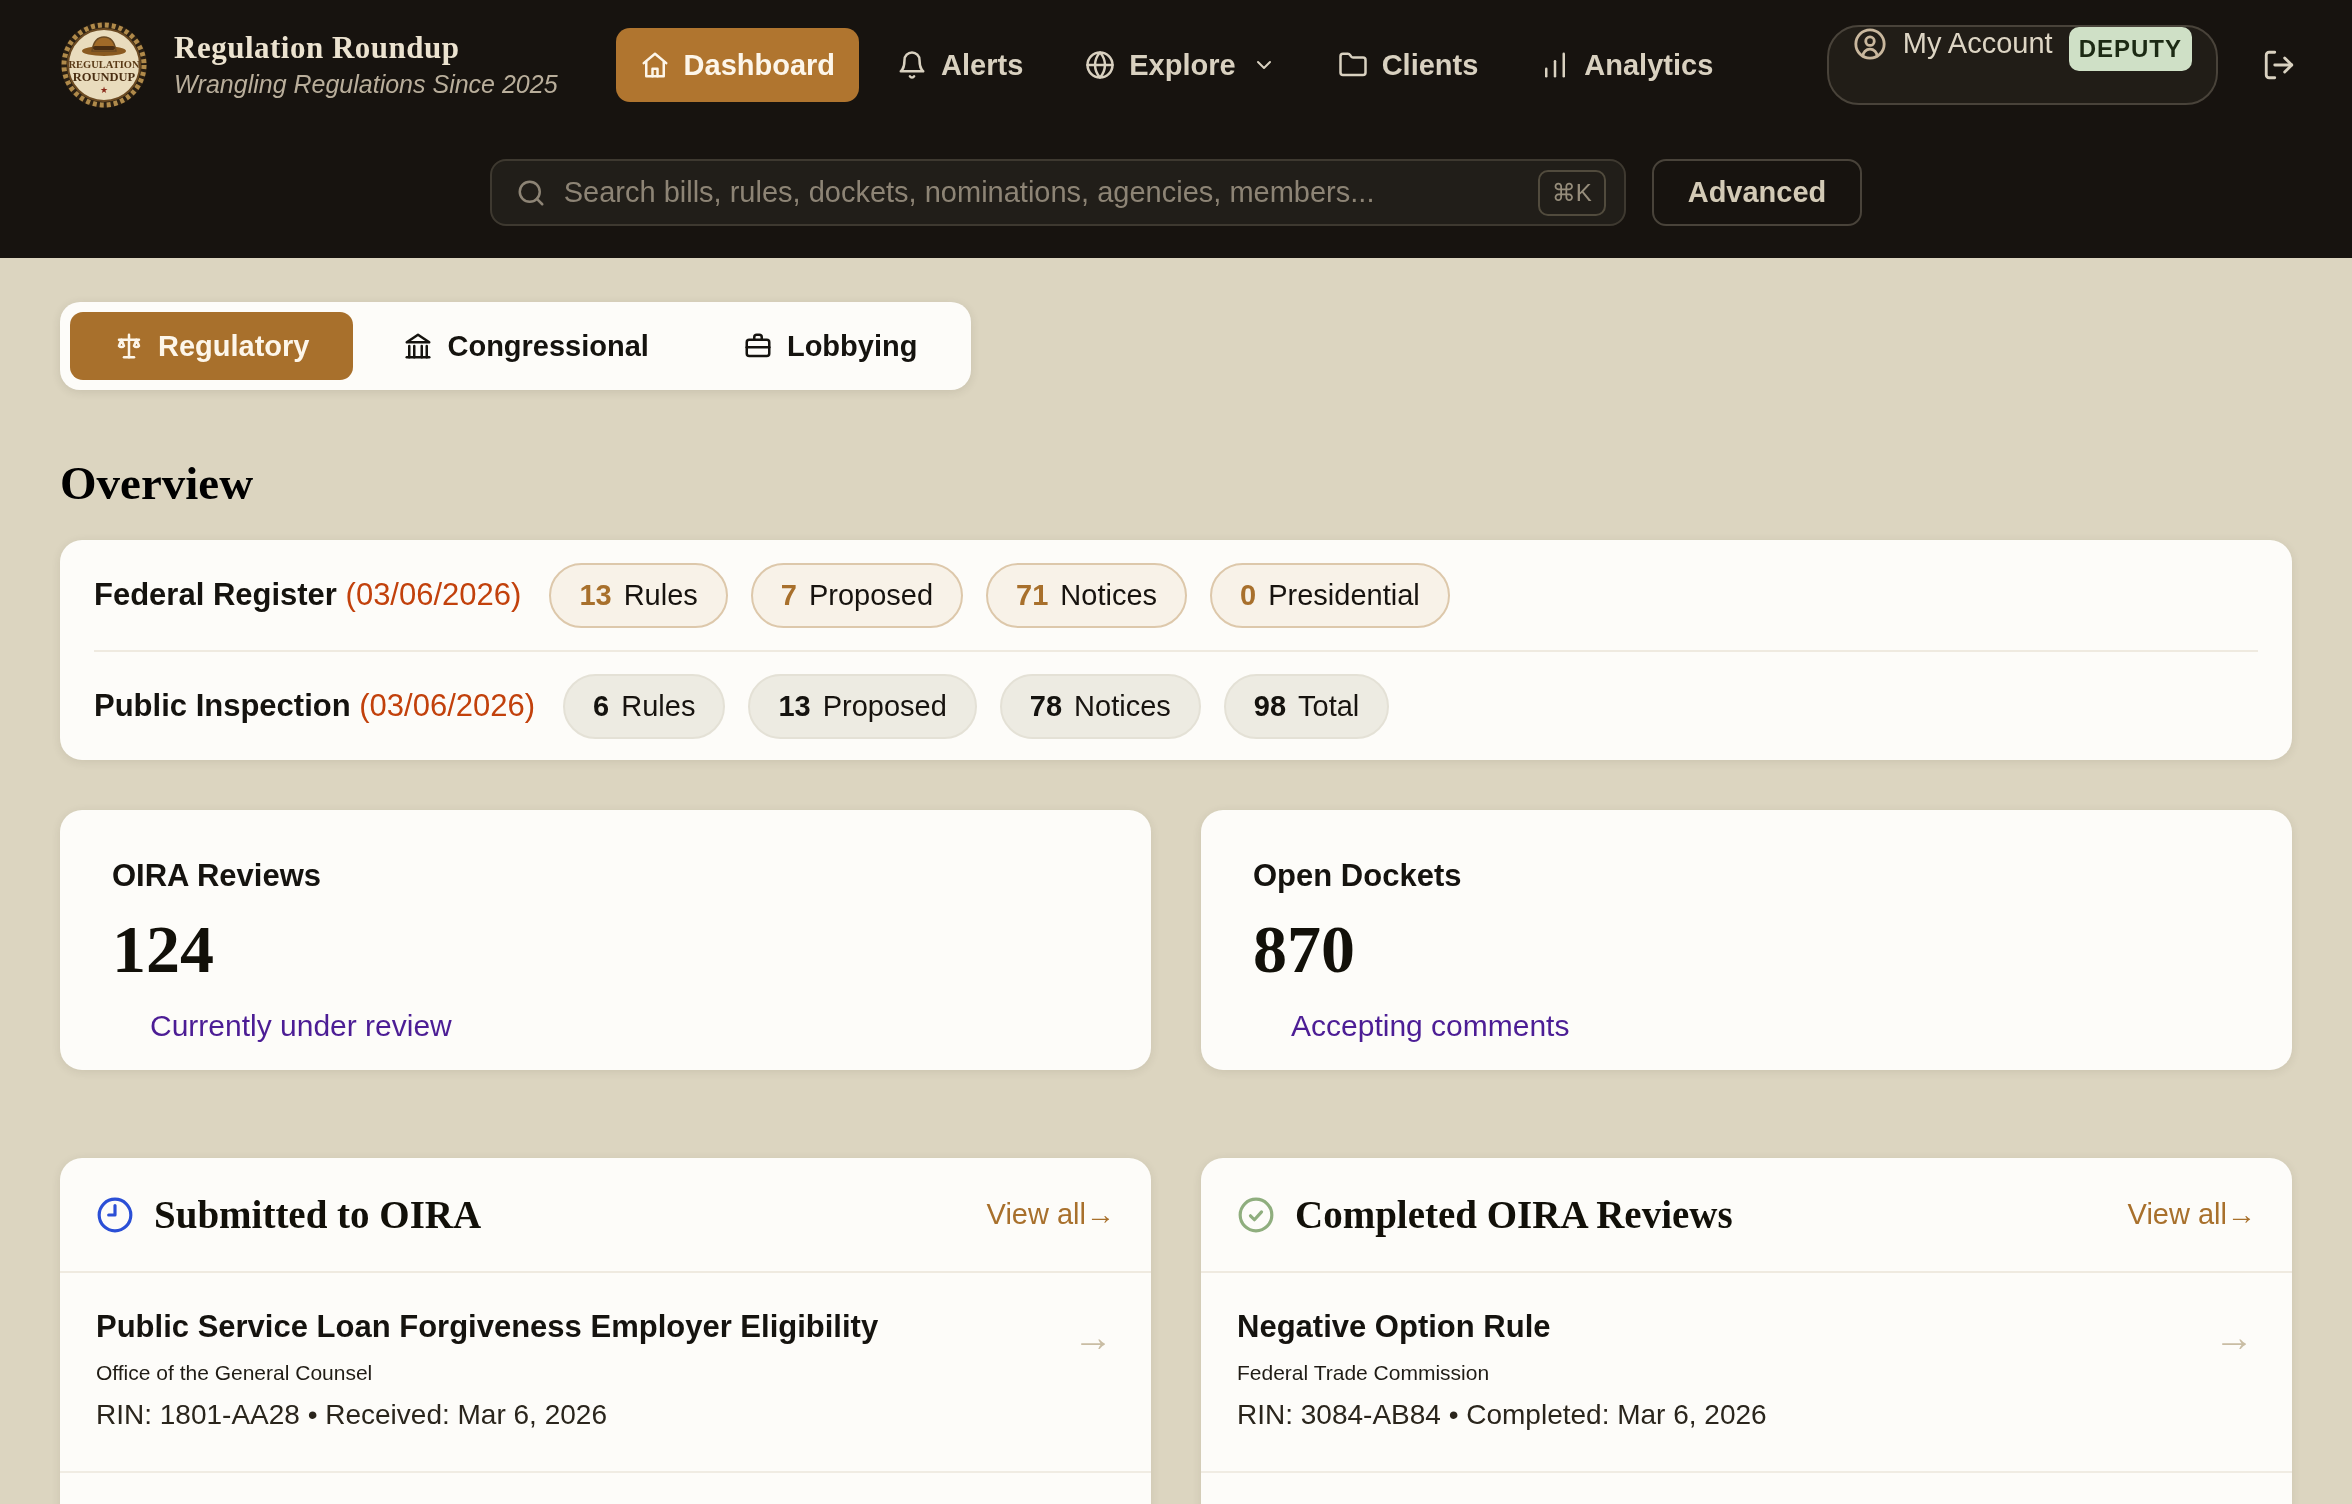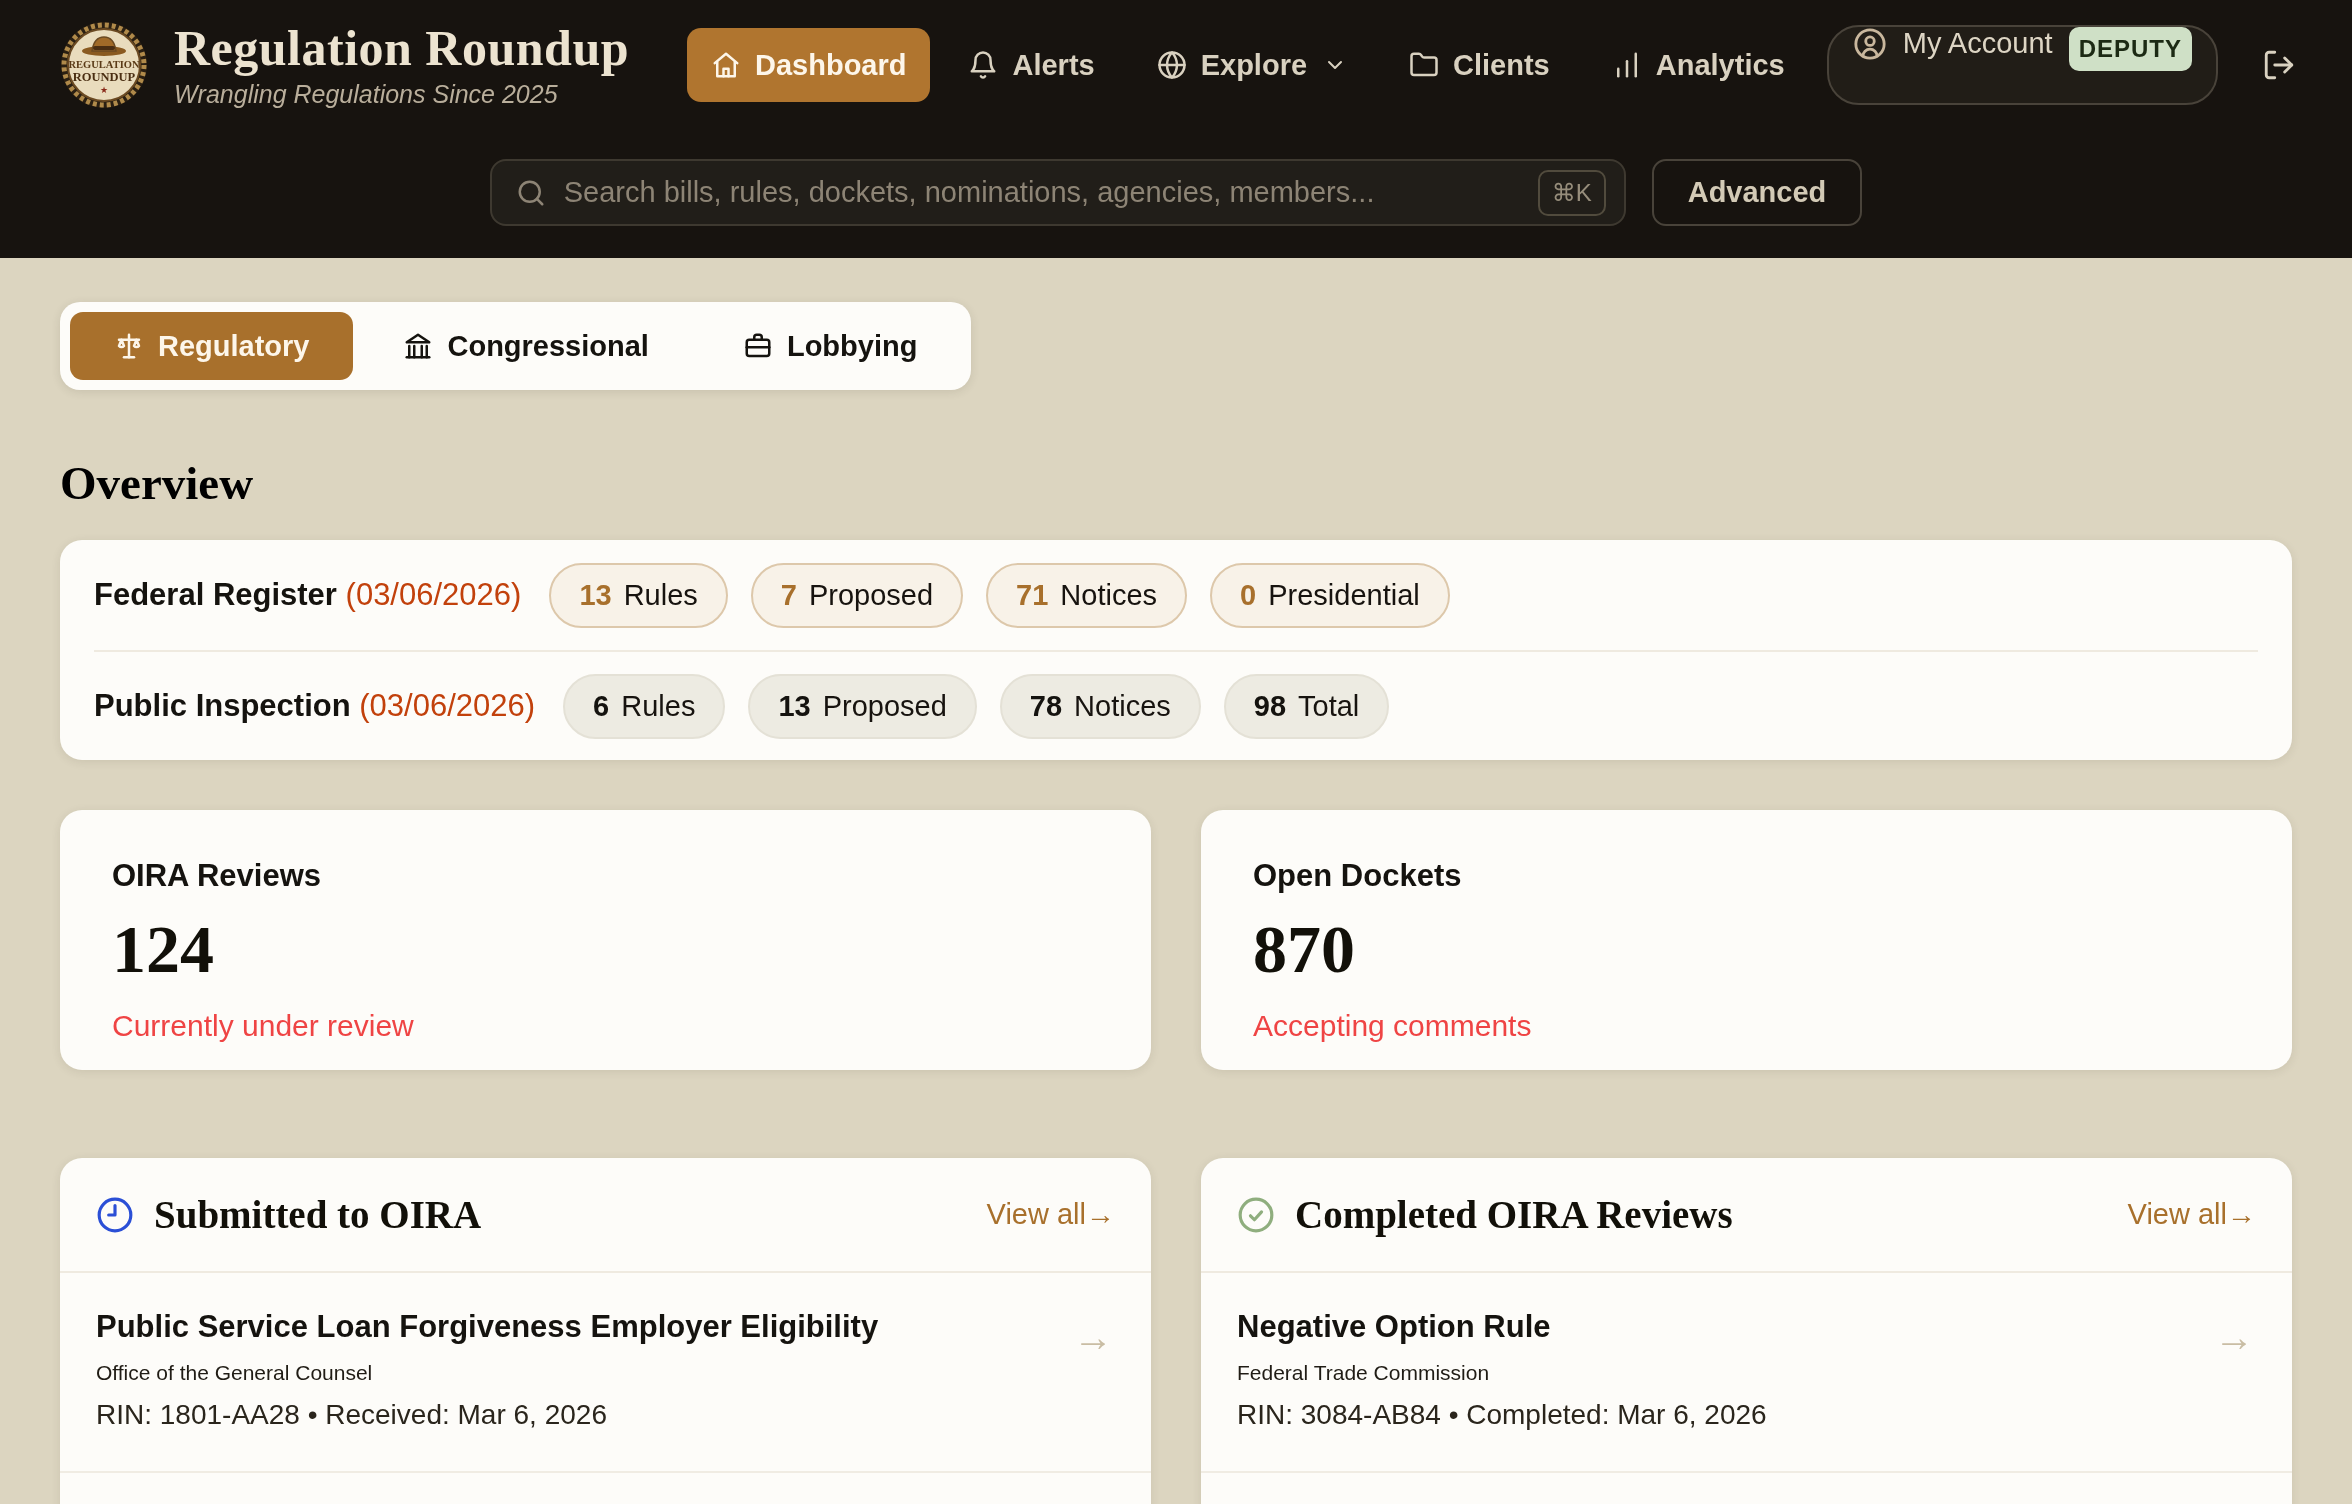--- a/index.html
+++ b/index.html
@@ -17,21 +17,21 @@
     height: 130px;
     display: flex;
     align-items: center;
     padding: 0 56px 0 60px;
   }
   .logo-badge { width: 88px; height: 88px; flex: 0 0 auto; }
   .brand { margin-left: 26px; margin-right: 58px; }
   .brand-title {
     font-family: "Liberation Serif", serif;
     font-weight: 700;
-    font-size: 50px;
+    font-size: 31px;
     color: #ece3d0;
     letter-spacing: 0.5px;
     line-height: 1.1;
   }
   .brand-tagline {
     font-style: italic;
     font-size: 25px;
     color: #b9ae9b;
     margin-top: 4px;
   }
@@ -202,21 +202,21 @@
     box-shadow: 0 2px 10px rgba(60,50,30,0.10);
   }
   .stat-label { font-size: 31px; font-weight: 600; color: #15130f; }
   .stat-value {
     font-family: "Liberation Serif", serif;
     font-weight: 700;
     font-size: 68px;
     color: #121009;
     margin-top: 16px;
   }
-  .stat-sub { font-size: 30px; color: #ef4444; margin-top: 20px; }
+  .stat-sub { font-size: 30px; color: #4c1d95; margin-top: 20px; margin-left: 38px; }
 
   .panel-grid { margin-top: 88px; }
   .panel {
     background: #fdfcf9;
     border-radius: 22px 22px 0 0;
     box-shadow: 0 2px 10px rgba(60,50,30,0.10);
     overflow: hidden;
   }
   .panel-head {
     display: flex; align-items: center;

